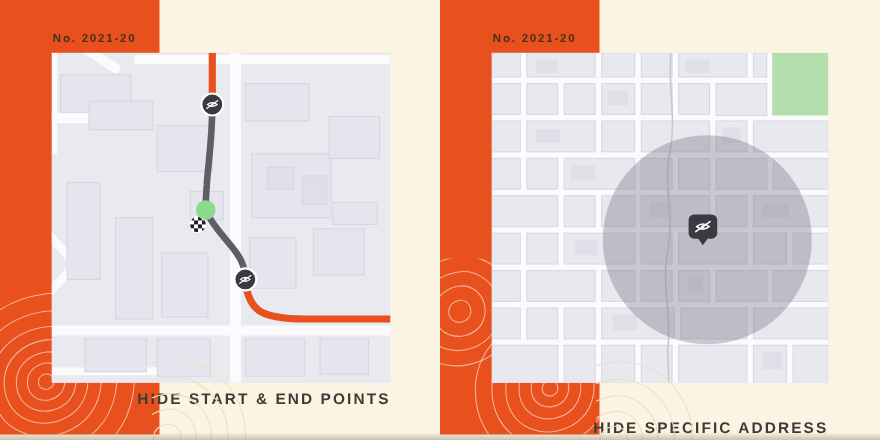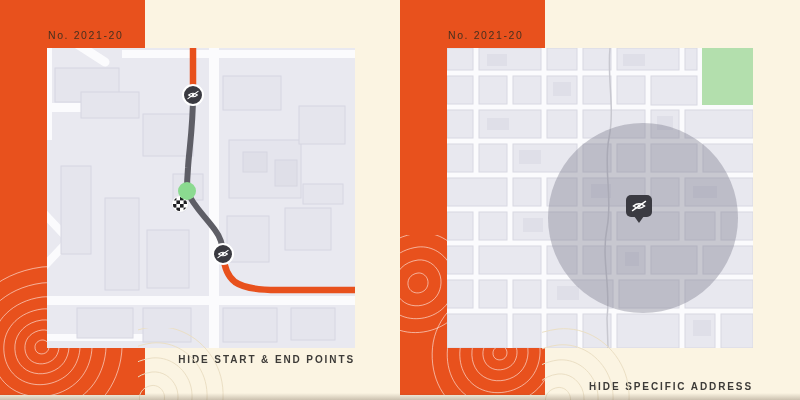--- a/index.html
+++ b/index.html
@@ -8,29 +8,29 @@
     background:#FBF4E2;
     font-family:"Liberation Sans", sans-serif;
   }
   .orange-block{
     position:absolute;top:0;width:145px;height:395px;
     background:#E8511D;overflow:hidden;
   }
   .orange-block svg{position:absolute;left:0;bottom:0;}
   .issue-label{
     position:absolute;top:29px;
-    font-size:10.5px;font-weight:400;letter-spacing:1.6px;
+    font-size:10.5px;font-weight:700;letter-spacing:1.6px;
     color:#48301F;white-space:nowrap;
   }
   .map-frame{
     position:absolute;top:48px;height:300px;background:#E9E9F0;overflow:hidden;
   }
   .caption{
     position:absolute;top:354px;
-    font-size:10px;font-weight:600;letter-spacing:1.9px;
+    font-size:14px;font-weight:600;letter-spacing:1.9px;
     color:#3D3B38;text-align:right;white-space:nowrap;
   }
   .cream-topo{position:absolute;pointer-events:none;}
   .bottom-shade{
     position:absolute;left:0;bottom:0;width:800px;height:7px;
     background:linear-gradient(to bottom, rgba(92,74,56,0), rgba(92,74,56,0.30));
   }
 </style>
 </head>
 <body>

